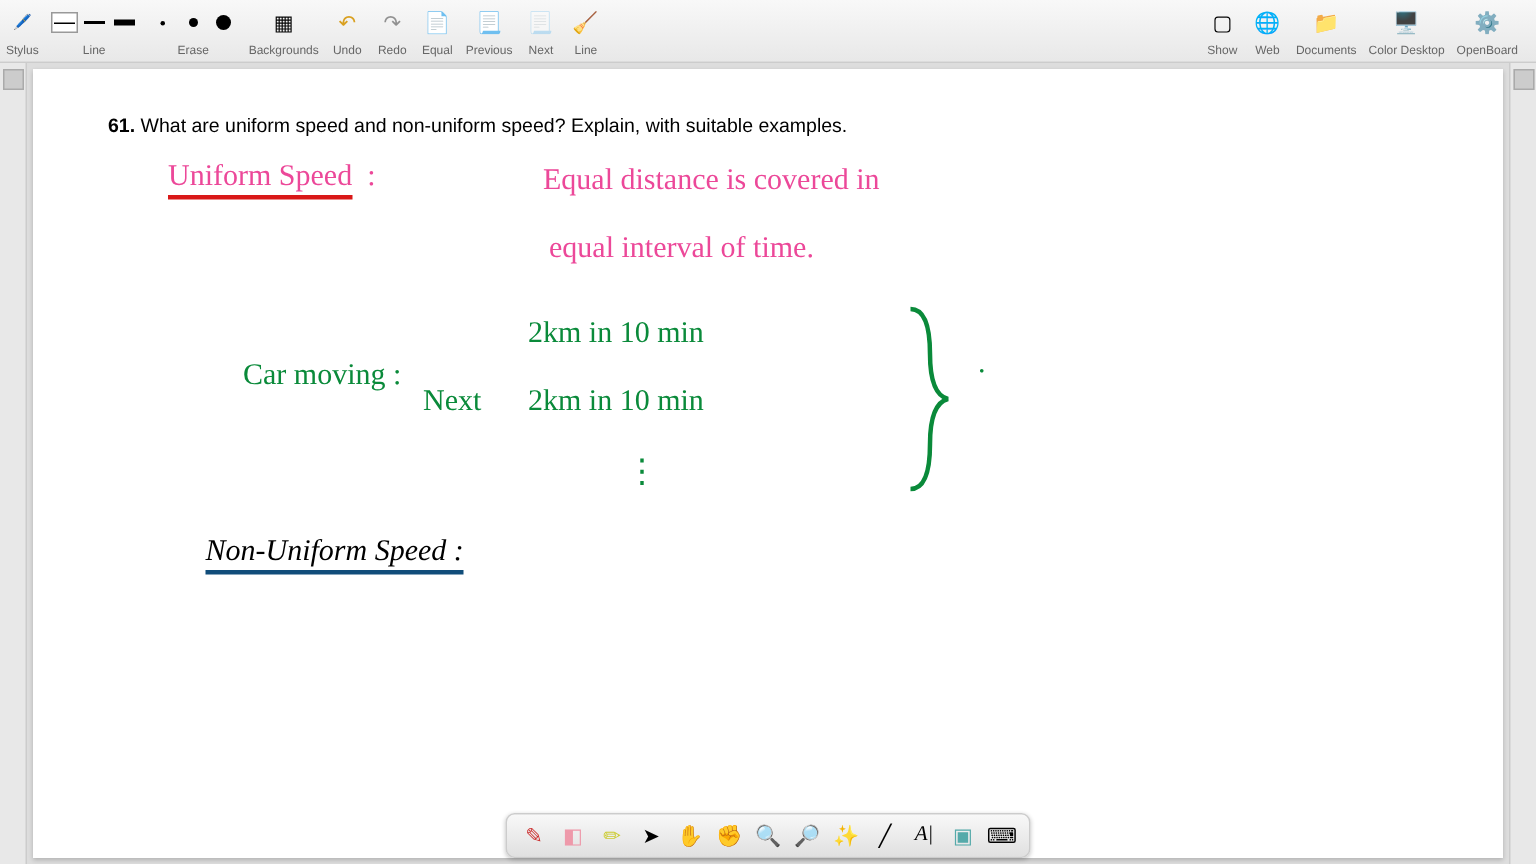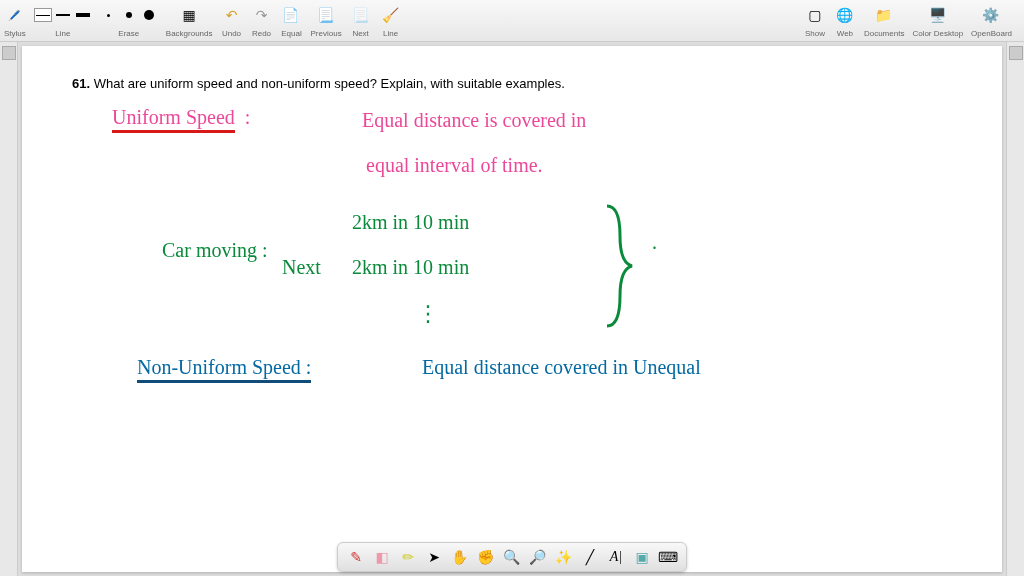--- a/index.html
+++ b/index.html
@@ -26,21 +26,21 @@
 .canvas { flex: 1; background: #fff; margin: 4px; position: relative; box-shadow: 0 1px 3px rgba(0,0,0,0.2); }
 
 
 .question { position: absolute; top: 30px; left: 50px; font-family: Liberation Sans, sans-serif; font-size: 13px; color: #000; }
 .question .num { font-weight: bold; }
 
 
 .handwriting { position: absolute; font-family: 'Comic Sans MS', cursive; font-size: 20px; }
 .red { color: #ec4899; }
 .green { color: #0a8a3a; }
-.blue { color: #0369a1; }
+.blue { color: #000000; font-style: italic; }
 .underline-red { border-bottom: 3px solid #d91818; padding-bottom: 2px; }
 .underline-blue { border-bottom: 3px solid #114d7a; padding-bottom: 2px; }
 
 
 .bottom-toolbar { position: absolute; bottom: 4px; left: 50%; transform: translateX(-50%); background: linear-gradient(#f8f8f8, #e0e0e0); border: 1px solid #ccc; border-radius: 6px; padding: 4px 8px; display: flex; gap: 6px; align-items: center; box-shadow: 0 1px 3px rgba(0,0,0,0.2); }
 .btool { width: 20px; height: 20px; display: flex; align-items: center; justify-content: center; cursor: pointer; font-size: 14px; }
 
 
 .brace { position: absolute; }
 </style>
@@ -182,21 +182,20 @@
     <div class="handwriting green" style="top:255px; left:395px; font-size:22px;">⋮</div>
 
     <svg class="brace" width="40" height="130" style="top:155px; left:580px;">
       <path d="M 5 5 Q 18 5 18 35 Q 18 62 30 65 Q 18 68 18 95 Q 18 125 5 125" stroke="#0a8a3a" stroke-width="3" fill="none"></path>
     </svg>
     <div class="handwriting green" style="top:185px; left:630px;">.</div>
 
     <div class="handwriting blue" style="top:310px; left:115px;">
       <span class="underline-blue">Non-Uniform Speed :</span>
     </div>
-    <div class="handwriting blue" style="top:310px; left:400px;">Equal   distance  covered  in  Unequal</div>
 
   </div>
   <div class="side-strip right">
     <div class="side-icon"></div>
   </div>
 </div>
 
 <div class="bottom-toolbar">
   <div class="btool">
       <span style="color:#c33">✎</span>

